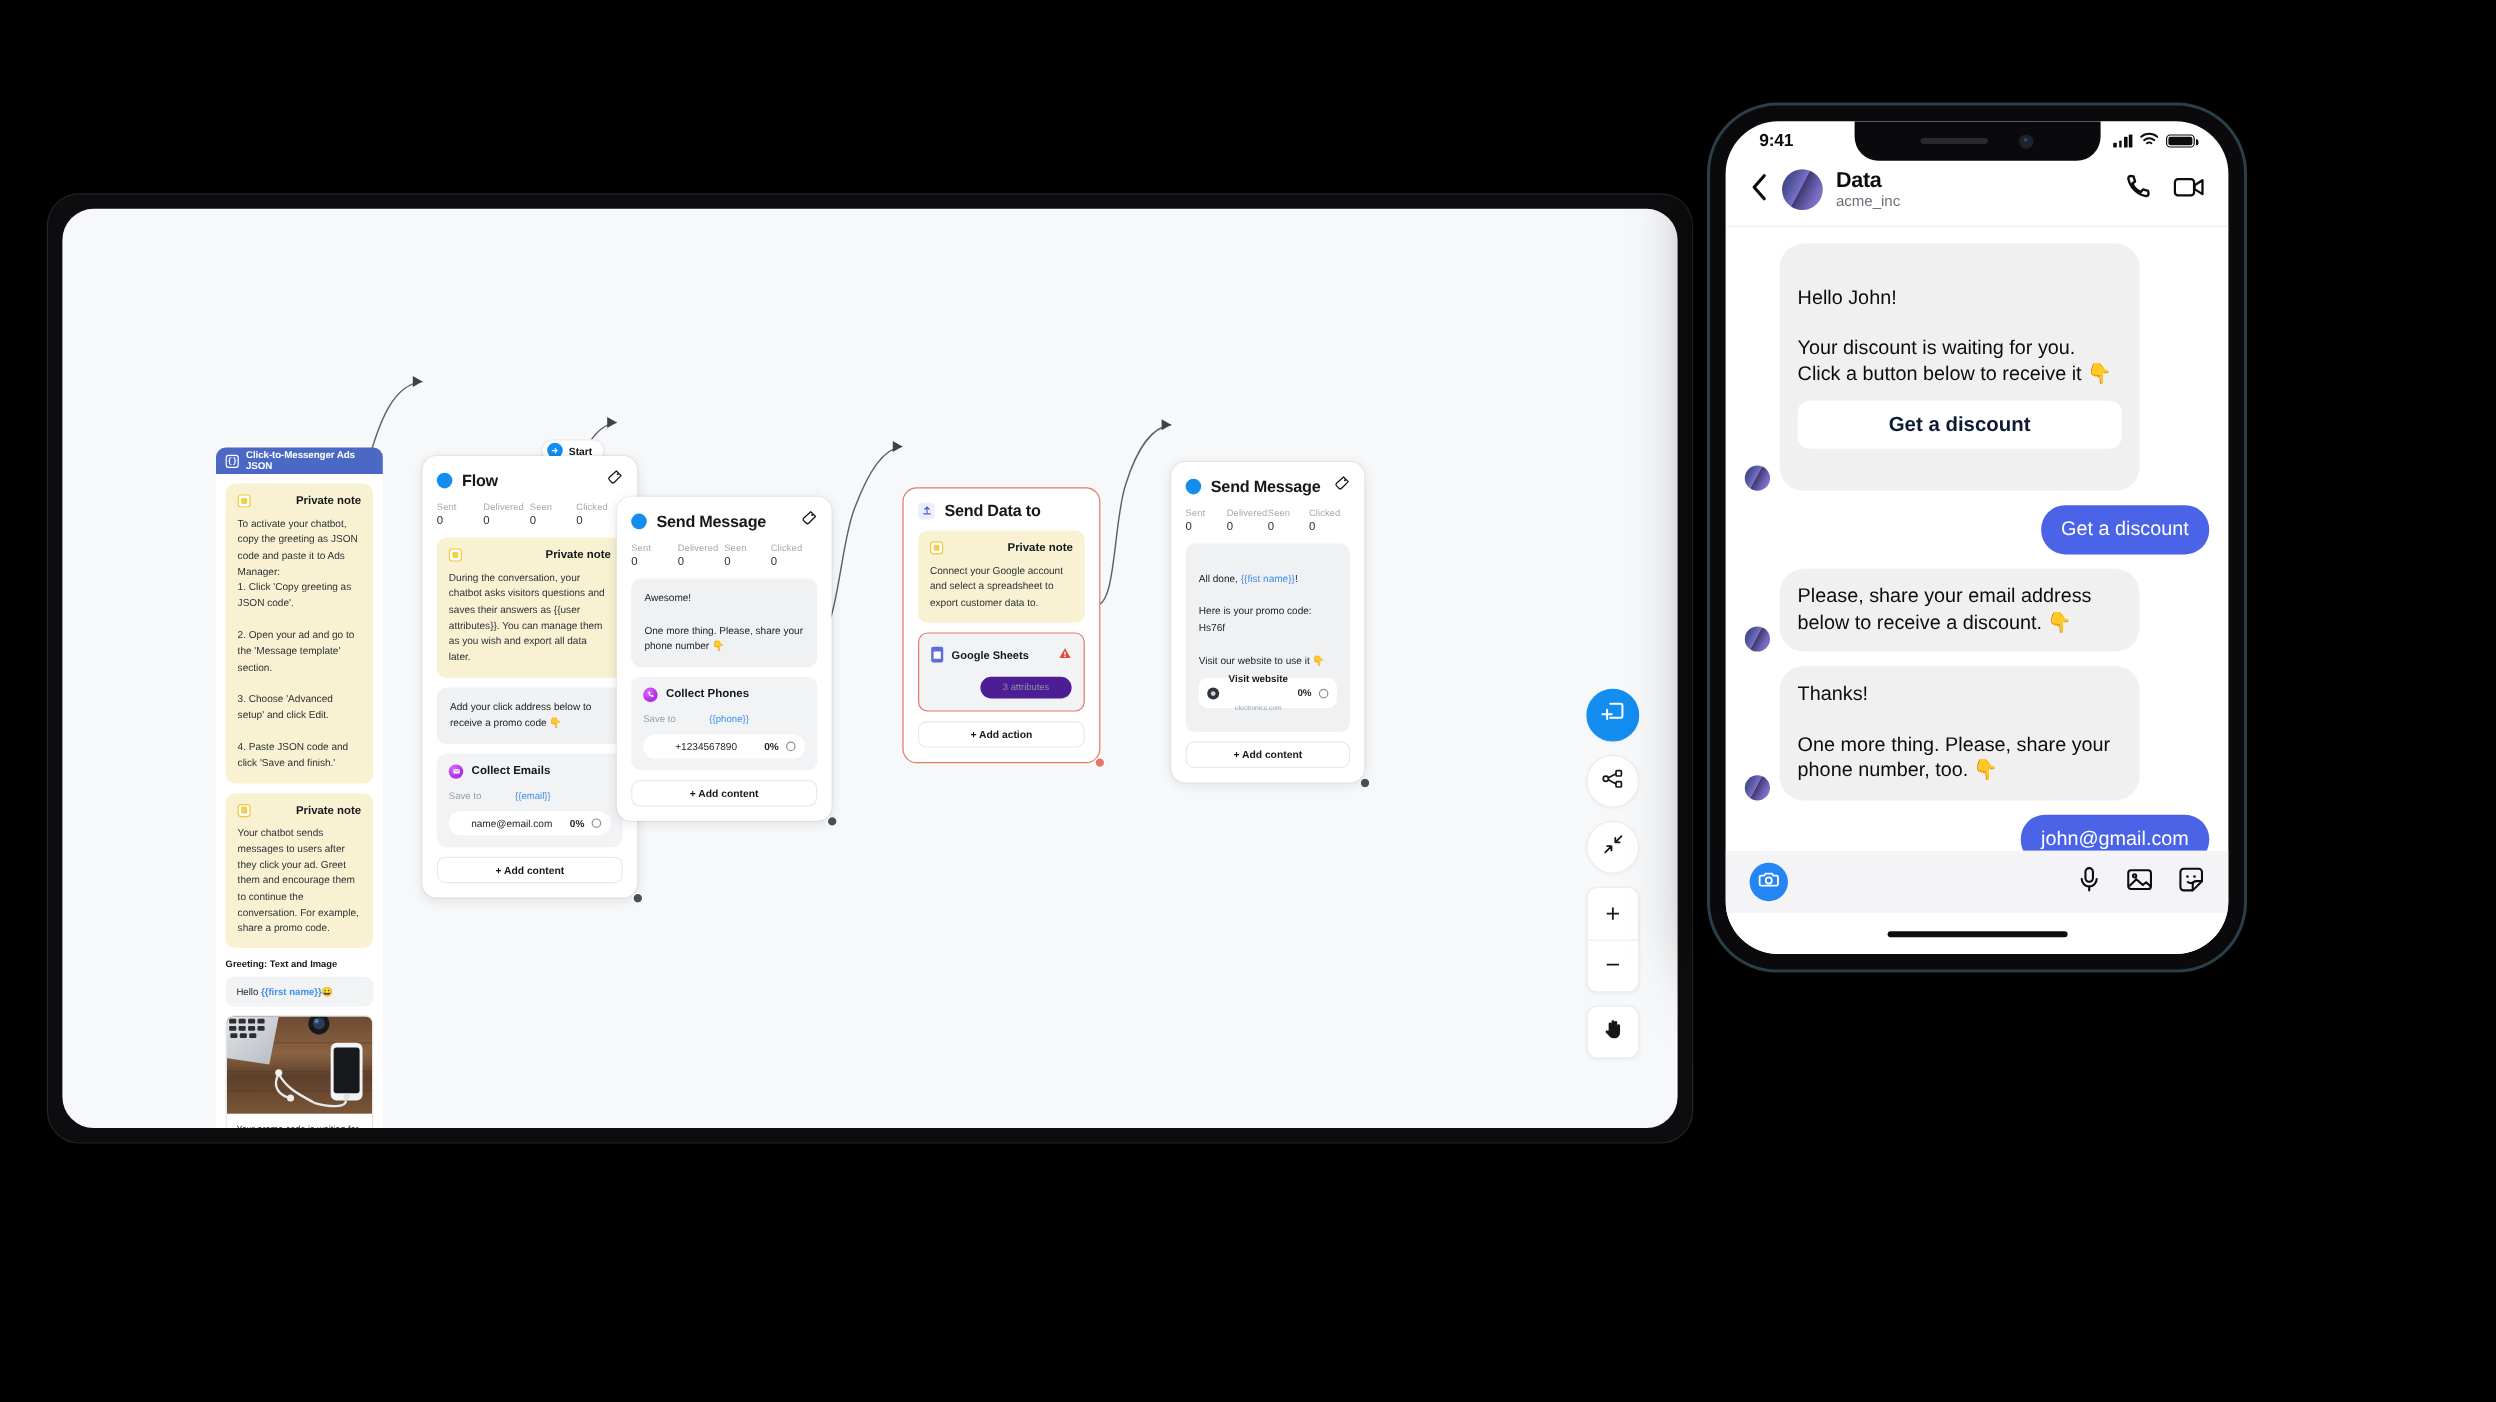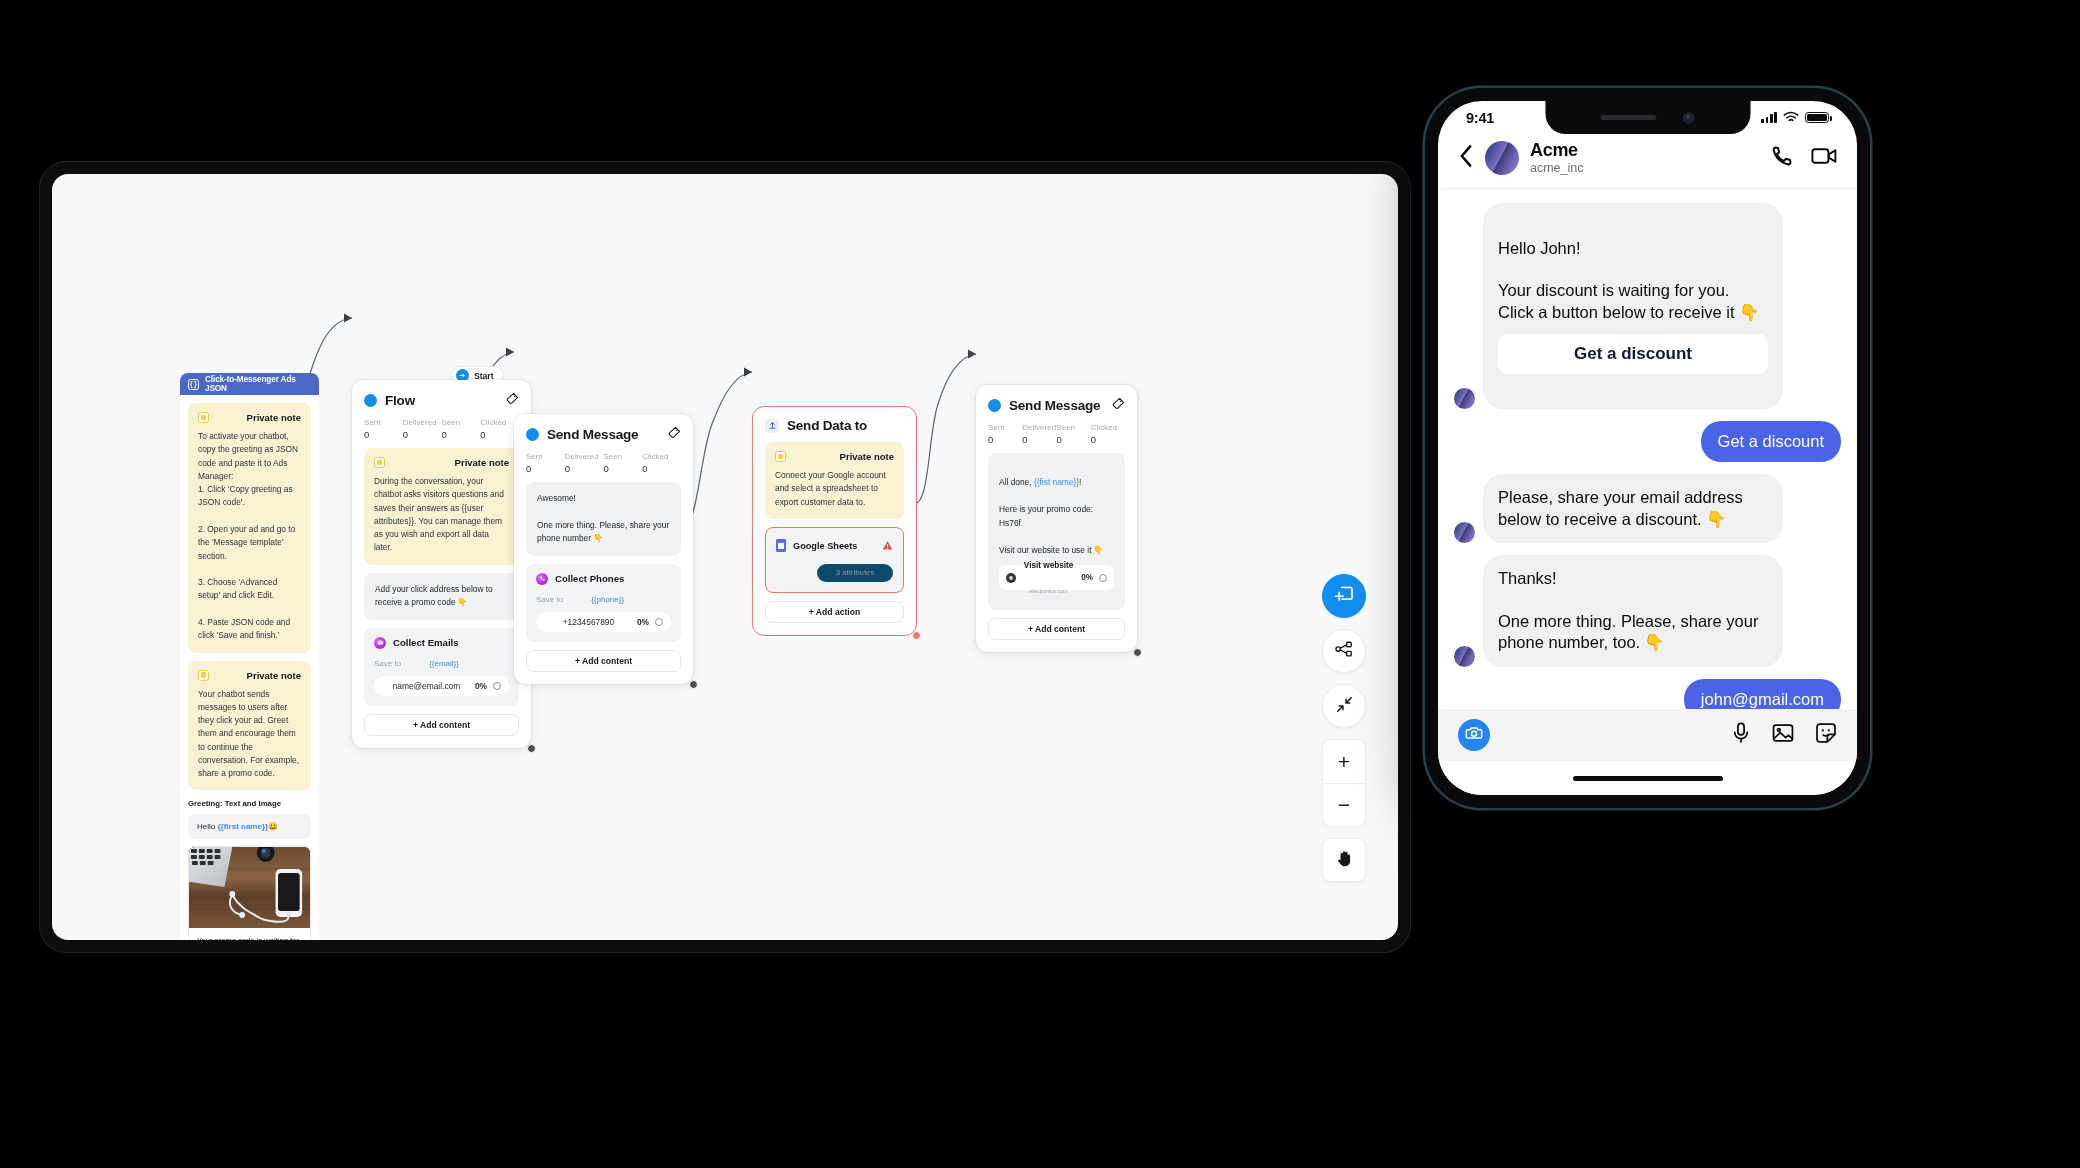--- a/index.html
+++ b/index.html
@@ -15,21 +15,21 @@
     position: absolute; left: 40px; top: 162px;
     width: 1370px; height: 790px;
     background: #0d0d0f;
     border-radius: 26px;
     padding: 12px;
     box-shadow: 0 0 0 1px #242428;
   }
   .laptop-screen {
     width: 100%; height: 100%;
     background: #f7f8f9;
-    border-radius: 16px;
+    border-radius: 26px;
     position: relative;
     overflow: hidden;
   }
   .canvas { position: absolute; inset: 0; }
 
   
   .node {
     position: absolute;
     background: #fff;
     border-radius: 12px;
@@ -134,21 +134,21 @@
 
   
   .node.red { border: 1.3px solid #e5766a; box-shadow: none; background: #fff; margin-top: 24px; }
   .gs-box { border: 1.2px solid #e5766a; border-radius: 8px; background: #f2f3f5; padding: 9px 10px 10px; margin-bottom: 8px; }
   .gs-head { display: flex; align-items: center; gap: 7px; }
   .gs-head .gh { font-size: 9.2px; font-weight: 700; color: #15171a; }
   .sheet-ico { width: 10px; height: 13px; border-radius: 1.5px; background: #5b6ddb; flex: none; position: relative; }
   .sheet-ico:after { content:""; position:absolute; left:2px; top:4px; width:6px; height:6px; background:#fff; border-radius:.5px; }
   .warn-ico { margin-left: auto; }
   .attr-pill {
-    background: #0c4a6e; border-radius: 14px; height: 18px; width: 76px; margin: 9px 0 0 auto;
+    background: #4c1d95; border-radius: 14px; height: 18px; width: 76px; margin: 9px 0 0 auto;
     display: flex; align-items: center; justify-content: center;
     font-size: 7.8px; color: #8d939b;
   }
   .upload-ico {
     width: 14px; height: 14px; border-radius: 3.5px; background: #eceefb;
     display: flex; align-items: center; justify-content: center; flex: none;
   }
 
   
   .visit {
@@ -663,21 +663,21 @@
       </div>
 
       <div class="chat-head">
         <span>
           <svg width="16" height="24" viewBox="0 0 12 20" fill="none" stroke="#0b0c0e" stroke-width="2.2" stroke-linecap="round" stroke-linejoin="round">
               <path d="M9.5 2 L2.5 10 L9.5 18"></path>
             </svg>
         </span>
         <span class="avatar-lg"></span>
         <span>
-          <span class="nm" style="display:block">Acme</span>
+          <span class="nm" style="display:block">Data</span>
           <span class="hd" style="display:block">acme_inc</span>
         </span>
         <span style="margin-left:auto; display:flex; gap:17px; align-items:center;">
           <span>
             <svg width="25" height="25" viewBox="0 0 24 24" fill="none" stroke="#0b0c0e" stroke-width="1.9" stroke-linecap="round" stroke-linejoin="round">
               <path d="M6.4 3.4 L8.6 3.8 l1.2 4.1 -2.1 1.6 a11.5 11.5 0 0 0 6.8 6.8 l1.6 -2.1 4.1 1.2 .4 2.2 a2 2 0 0 1 -2 2 A17.6 17.6 0 0 1 4.4 5.4 a2 2 0 0 1 2 -2 Z"></path>
             </svg>
           </span>
           <span>
             <svg width="26" height="22" viewBox="0 0 26 20" fill="none" stroke="#0b0c0e" stroke-width="1.9" stroke-linejoin="round">

